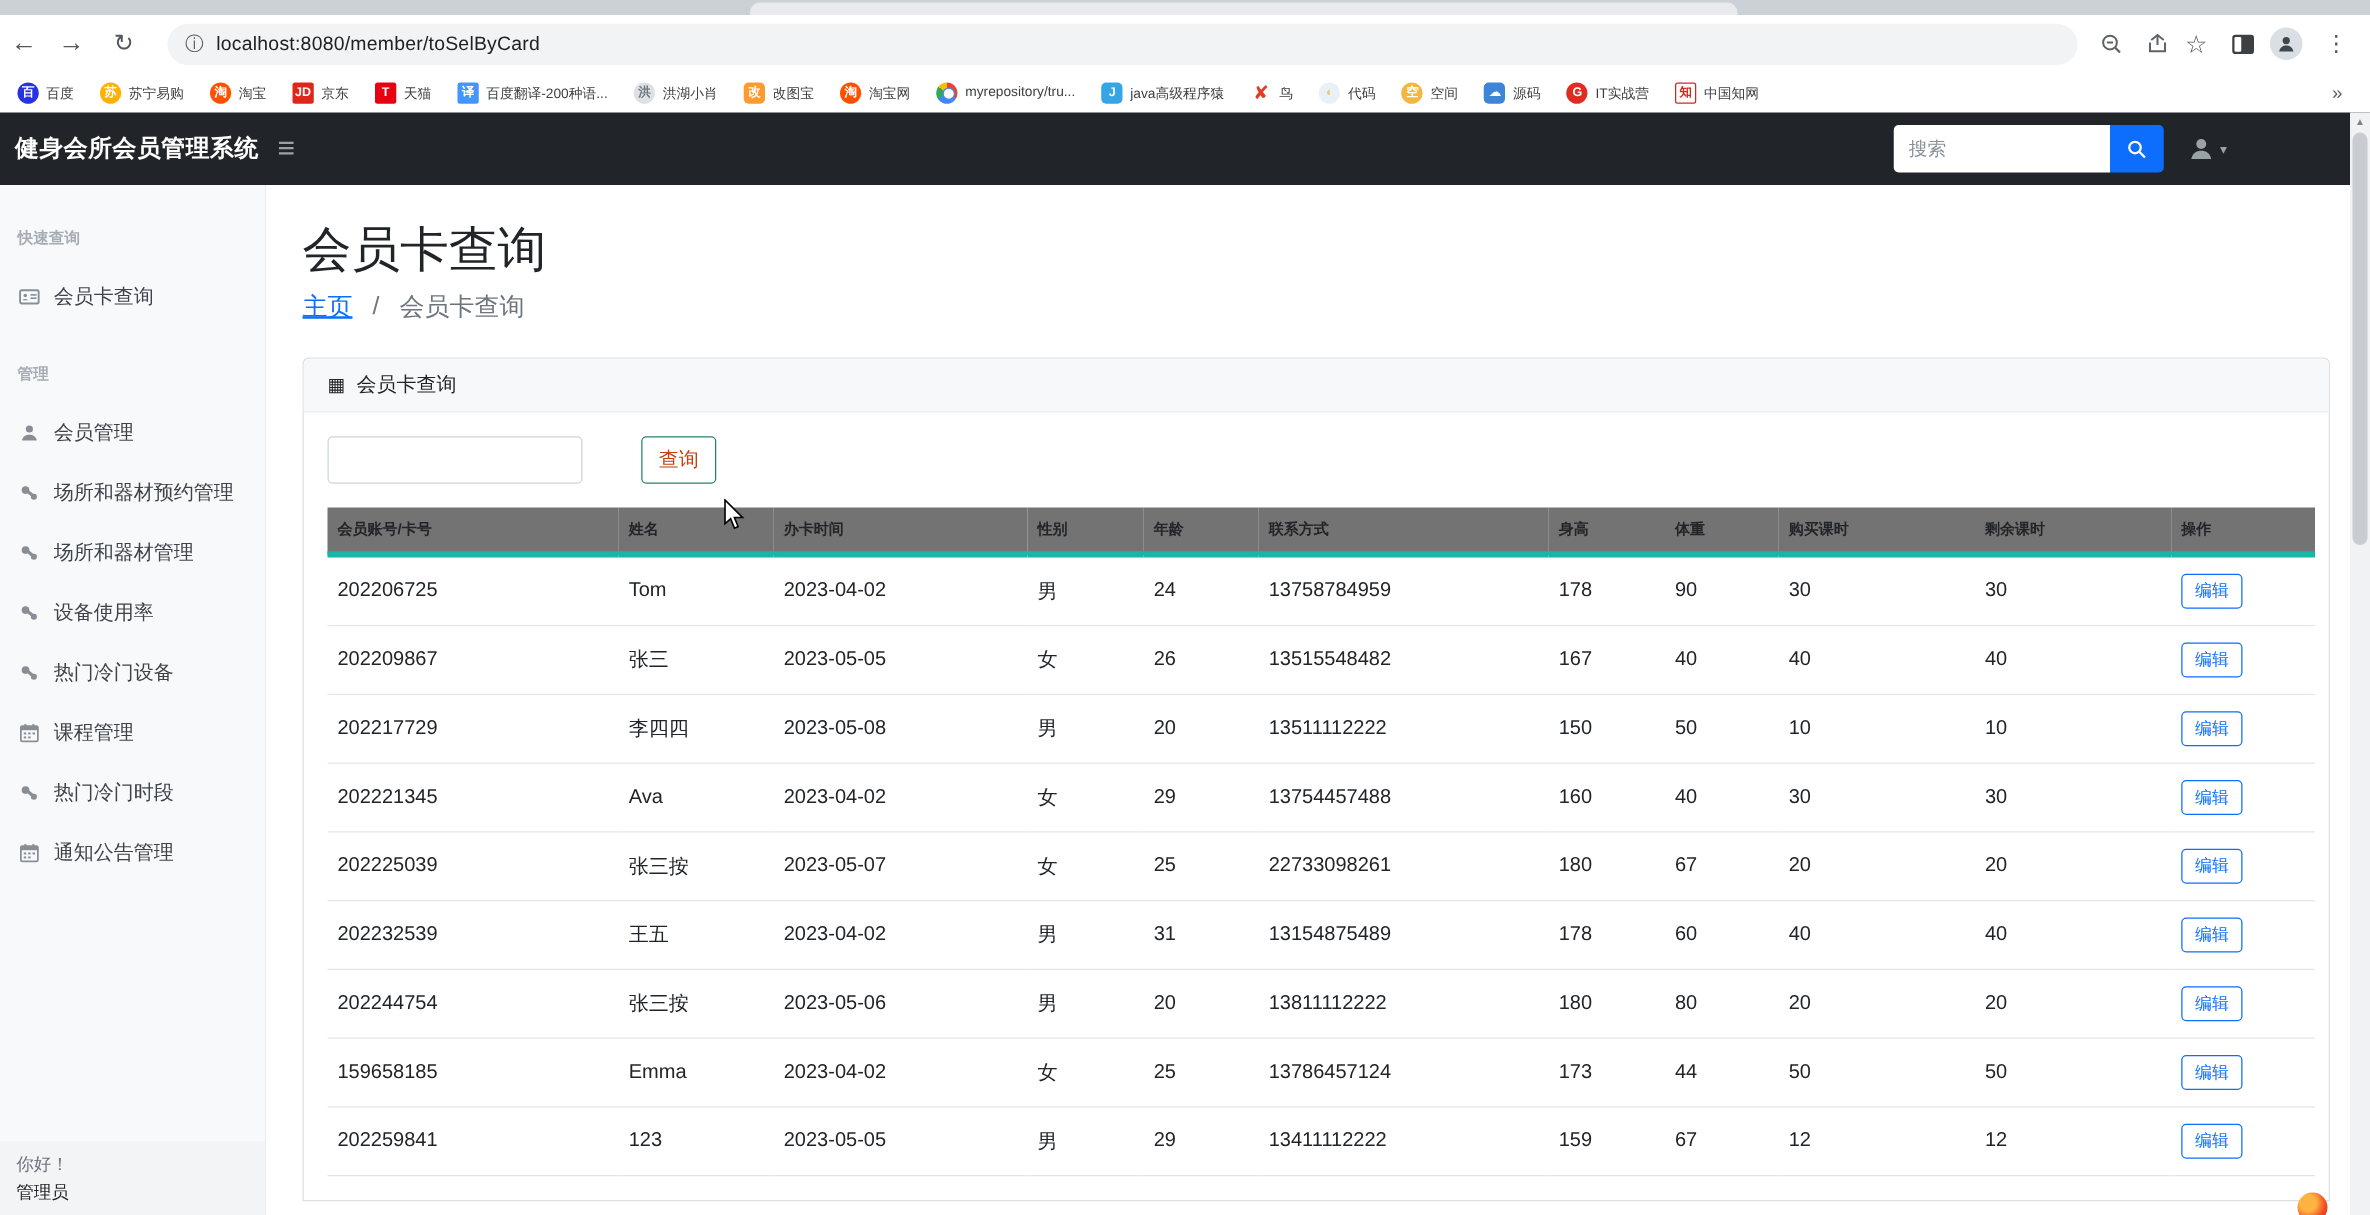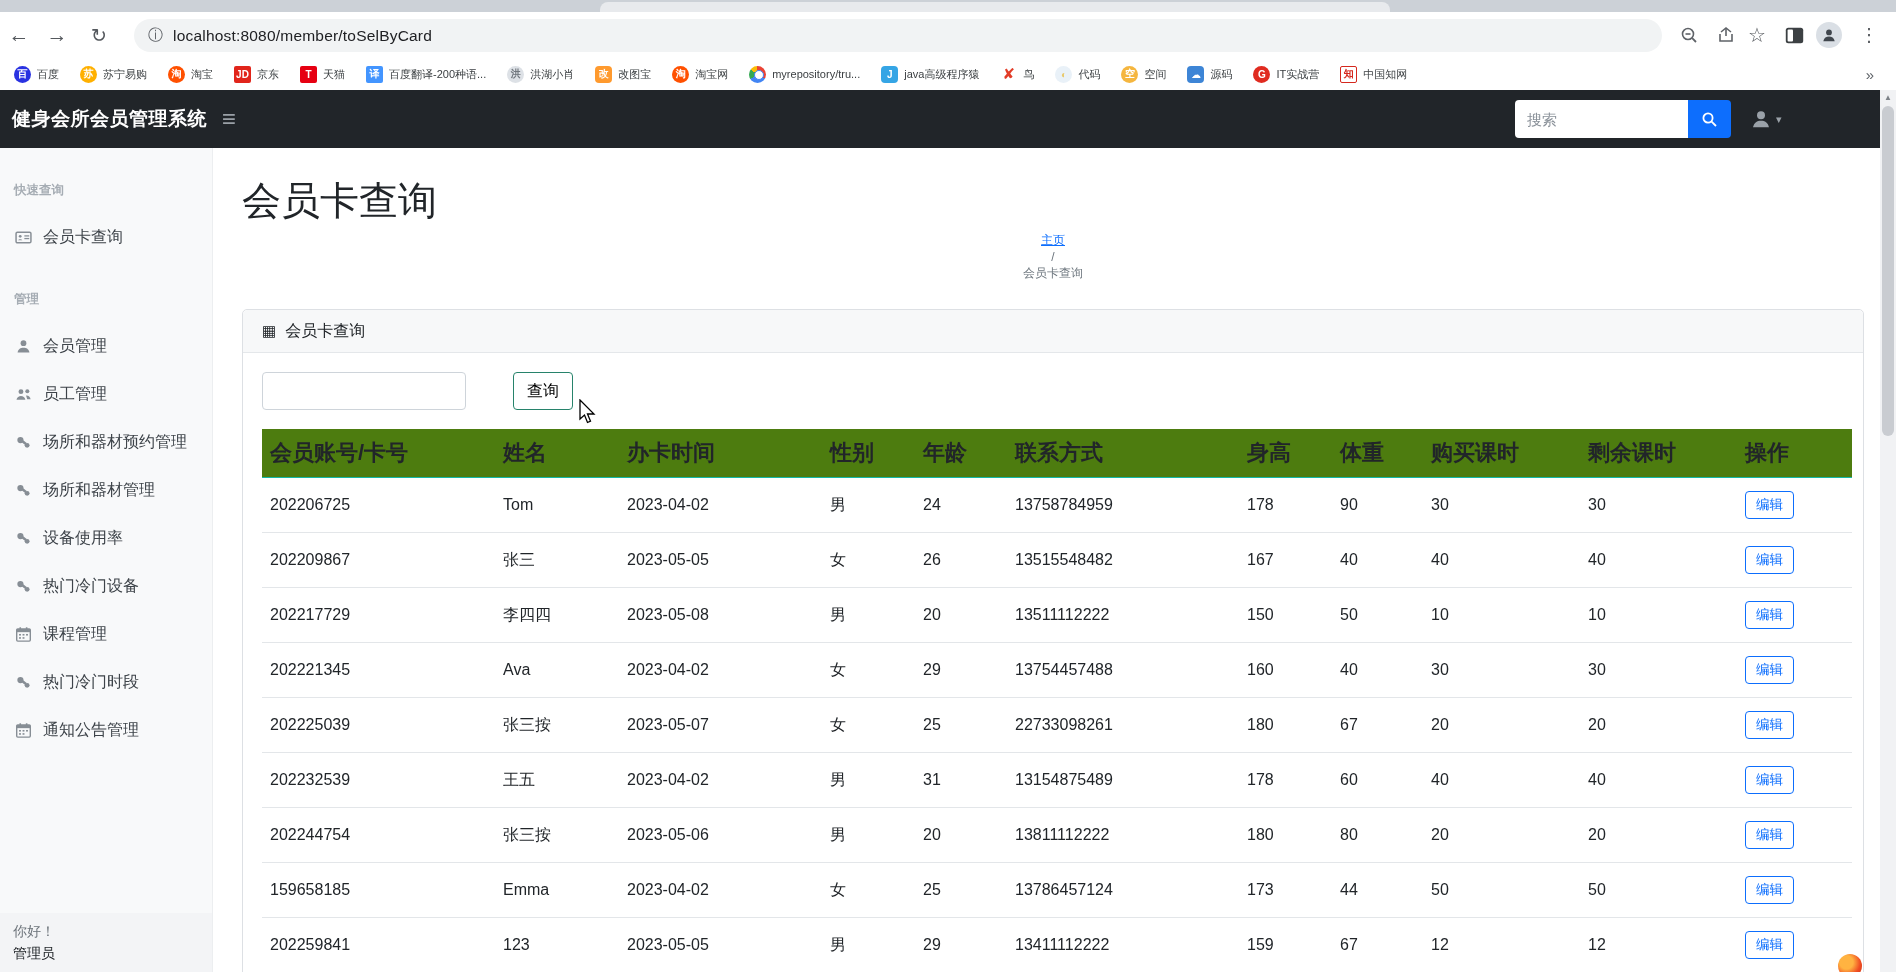--- a/index.html
+++ b/index.html
@@ -43,33 +43,33 @@
   .side-header { padding:8px 14px 14px 14px; font-size:12.5px; font-weight:bold; color:#a6adb4; }
   .side-item { height:48px; display:flex; align-items:center; gap:11px; padding:0 14px; font-size:16px; color:#3d4349; cursor:pointer; }
   .side-item .s-ico { width:18px; height:18px; flex:none; display:flex; align-items:center; justify-content:center; }
   .side-gap { height:22px; }
   .side-footer { position:absolute; left:0; bottom:0; width:100%; padding:10px 13px 9px 13px; background:#f3f4f6; }
   .side-footer .greet { font-size:14px; color:#6c737a; margin-bottom:4px; }
   .side-footer .uname { font-size:14px; color:#212529; }
 
   .main { position:absolute; left:213px; top:0; right:0; height:100%; background:#fff; padding:30px 32px 0 29px; overflow:hidden; }
   .page-title { font-size:39px; color:#212529; font-weight:500; line-height:46px; }
-  .breadcrumb { margin-top:8px; font-size:12px; color:#6c757d; display:flex; gap:1px; align-items:center;flex-direction:column; }
+  .breadcrumb { margin-top:8px; font-size:20px; color:#6c757d; display:flex; gap:16px; align-items:center; }
   .breadcrumb a { color:#0d6efd; text-decoration:underline; cursor:pointer; }
 
   .card { margin-top:27px; border:1px solid #dde0e4; border-radius:5px 5px 0 0; background:#fff; }
   .card-header { height:43px; background:#f7f8f9; border-bottom:1px solid #e4e7ea; display:flex; align-items:center; gap:9px; padding:0 19px; font-size:16px; color:#212529; border-radius:5px 5px 0 0; }
   .card-header .tbl-ico { font-size:15px; color:#212529; }
   .card-body { padding:19px; }
   .filter-row { display:flex; align-items:center; }
   .filter-input { width:204px; height:38px; border:1px solid #ced4da; border-radius:4px; padding:0 10px; font-size:16px; outline:none; font-family:inherit; }
-  .query-btn { margin-left:47px; height:38px; padding:0 13px; background:#fff; border:1px solid #27836b; color:#000000; font-size:16px; border-radius:4px; cursor:pointer; font-family:inherit; }
+  .query-btn { margin-left:47px; height:38px; padding:0 13px; background:#fff; border:1px solid #27836b; color:#c2410c; font-size:16px; border-radius:4px; cursor:pointer; font-family:inherit; }
 
   table.grid { margin-top:19px; border-collapse:collapse; table-layout:fixed; width:1590px; }
-  table.grid th { background:#4d7c0f; text-align:left; font-size:22px; font-weight:bold; color:#212529; padding:9px 8px; border-bottom:1px solid #14b8a6; }
+  table.grid th { background:#737373; text-align:left; font-size:12px; font-weight:bold; color:#212529; padding:9px 8px; border-bottom:5px solid #14b8a6; }
   table.grid td { font-size:16px; color:#212529; padding:13px 8px; border-bottom:1px solid #e3e6e9; height:47px; }
   .edit-btn { background:#fff; border:1px solid #0d6efd; color:#0d6efd; font-size:13.5px; padding:4px 10px; border-radius:4px; cursor:pointer; font-family:inherit; }
 
   
   .scrollbar { position:absolute; right:0; top:90px; width:16px; bottom:0; background:#f1f2f4; z-index:40; }
   .scrollbar .sb-up { height:15px; display:flex; align-items:center; justify-content:center; font-size:8px; color:#7d8288; }
   .scrollbar .sb-thumb { position:absolute; left:2px; right:2px; top:16px; height:330px; background:#c9ccd1; border-radius:6px; }
 
   
   .cursor { position:absolute; left:578px; top:399px; z-index:60; pointer-events:none; }
@@ -236,31 +236,20 @@
         <div class="side-gap"></div>
         <div class="side-header">管理</div>
         <div class="side-item">
           <span class="s-ico">
             <svg width="17" height="17" viewBox="0 0 16 16">
               <circle cx="8" cy="4.9" r="2.7" fill="#878e95"></circle>
               <path d="M2.4 13.6c.6-3.2 2.9-4.4 5.6-4.4s5 1.2 5.6 4.4z" fill="#878e95"></path>
             </svg>
           </span>
           <span>会员管理</span>
-        </div>
-        <div class="side-item">
-          <span class="s-ico">
-            <svg width="17" height="17" viewBox="0 0 16 16">
-              <circle cx="5.6" cy="5.3" r="2.3" fill="#878e95"></circle>
-              <path d="M1.4 13c.5-2.7 2.3-3.7 4.2-3.7s3.7 1 4.2 3.7z" fill="#878e95"></path>
-              <circle cx="11.6" cy="4.9" r="1.9" fill="#878e95"></circle>
-              <path d="M10.4 8.9c2-.3 3.9.9 4.3 3.5h-3.2" fill="#878e95"></path>
-            </svg>
-          </span>
-          <span>员工管理</span>
         </div>
         <div class="side-item">
           <span class="s-ico">
             <svg width="17" height="17" viewBox="0 0 16 16">
               <circle cx="5.1" cy="5.7" r="2.9" fill="#878e95"></circle>
               <circle cx="11.4" cy="10.7" r="2.3" fill="#878e95"></circle>
               <rect x="6.2" y="6.9" width="4.6" height="2.4" fill="#878e95" transform="rotate(38 8.5 8.1)"></rect>
             </svg>
           </span>
           <span>场所和器材预约管理</span>

